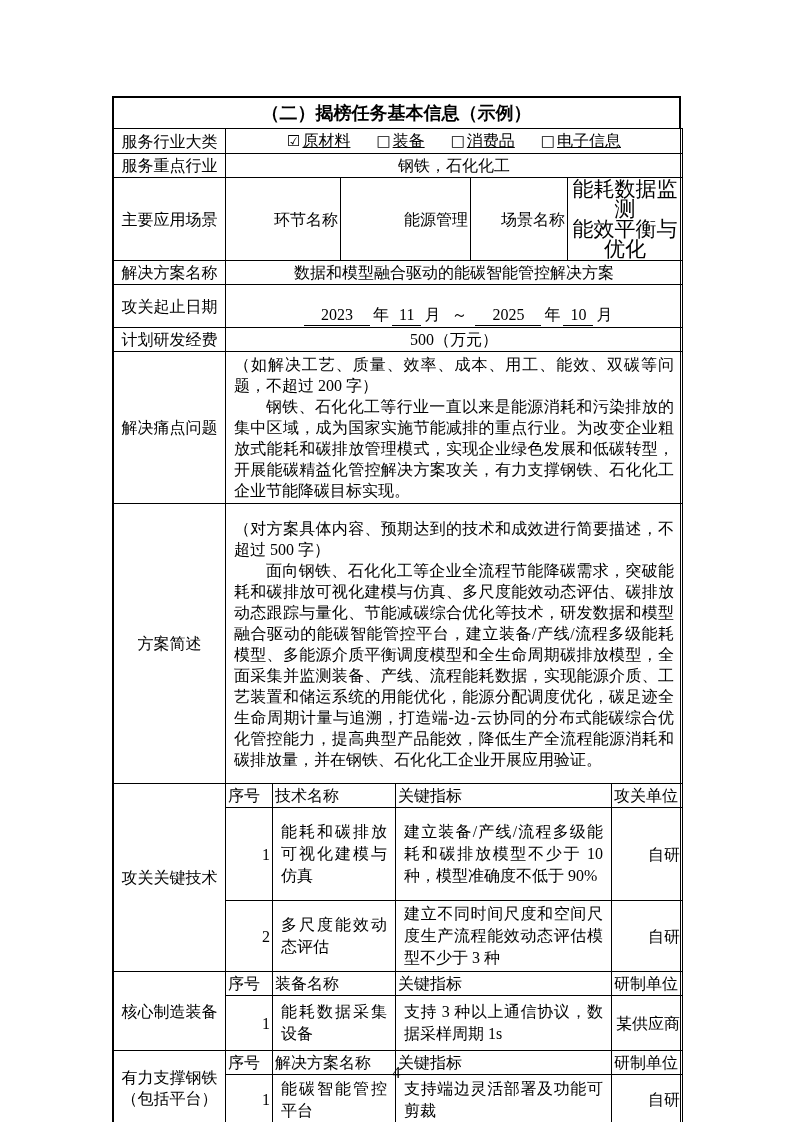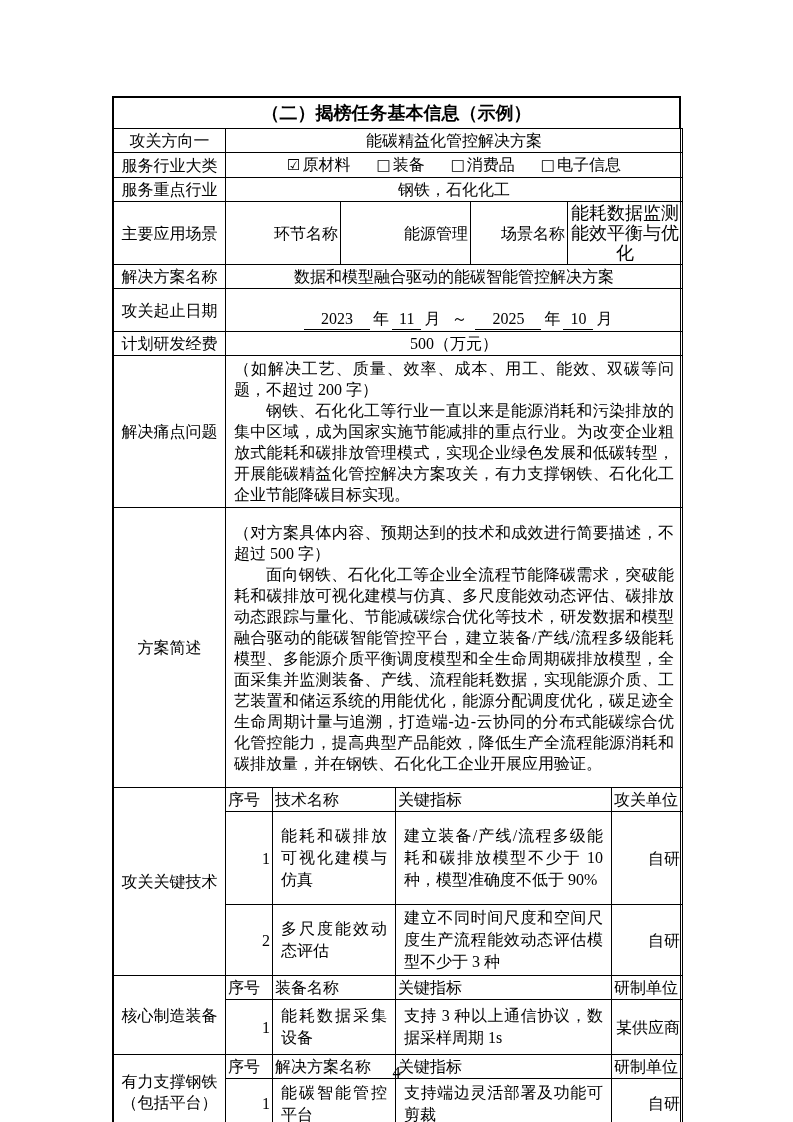--- a/index.html
+++ b/index.html
@@ -37,31 +37,31 @@
   .ind { text-align: justify; padding: 2px 8px; line-height: 22px; }
   .hdrc { text-align: left; padding: 1px 2px; }
   
   .h24 td { height: 24px; } .h25 td { height: 25px; } .h21 td { height: 21px; }
   .h45 td { height: 45px; } .h23 td { height: 23px; }
   .hpain td { height: 146px; } .hsum td { height: 280px; }
   .h93 td { height: 93px; } .h58 td { height: 58px; }
   .h55 td { height: 55px; } .h50 td { height: 50px; }
   
   .cb-group { text-align: center; }
-  .cb-opt { display: inline-block; margin: 0 11px; white-space: nowrap; }
+  .cb-opt { display: inline-block; margin: 0 11px; white-space: nowrap; text-decoration: underline; }
   .cb-sym { display: inline-block; margin-right: 2px; font-family: "DejaVu Sans", sans-serif; font-size: 15px; }
   
   .date { text-align: left; padding-left: 78px; }
   .u { display: inline-block; border-bottom: 1px solid #000; text-align: center; margin-top: 18px; }
   .u.yr { padding: 0 17px; }
   .u.mo { padding: 0 7px; }
   .date .unit { margin: 0 3px; }
   .date .sep { margin: 0 8px; }
   
-  .scene-val { text-align: center; padding: 1px 1px; font-size: 18px; line-height: 20px; }
+  .scene-val { text-align: center; padding: 1px 1px; font-size: 21px; line-height: 20px; }
   .page-num {
     position: absolute; left: 0; top: 1064px; width: 793px;
     text-align: center; font-size: 16px;
   }
 </style>
 </head>
 <body>
 
 <div class="page">
   <div class="sheet">
@@ -73,24 +73,20 @@
       </tr>
     </tbody>
       </table>
 
     <table>
       <colgroup>
           <col style="width:112px">
           <col style="width:457px">
         </colgroup>
       <tbody>
-          <tr class="h24">
-        <td class="lbl">攻关方向一</td>
-        <td class="v">能碳精益化管控解决方案</td>
-      </tr>
       <tr class="h25">
         <td class="lbl">服务行业大类</td>
         <td class="v cb-group">
           <span class="cb-opt"><span class="cb-sym">☑</span><span>原材料</span></span>
           <span class="cb-opt"><span class="cb-sym">□</span><span>装备</span></span>
           <span class="cb-opt"><span class="cb-sym">□</span><span>消费品</span></span>
           <span class="cb-opt"><span class="cb-sym">□</span><span>电子信息</span></span>
         </td>
       </tr>
       <tr class="h21">

